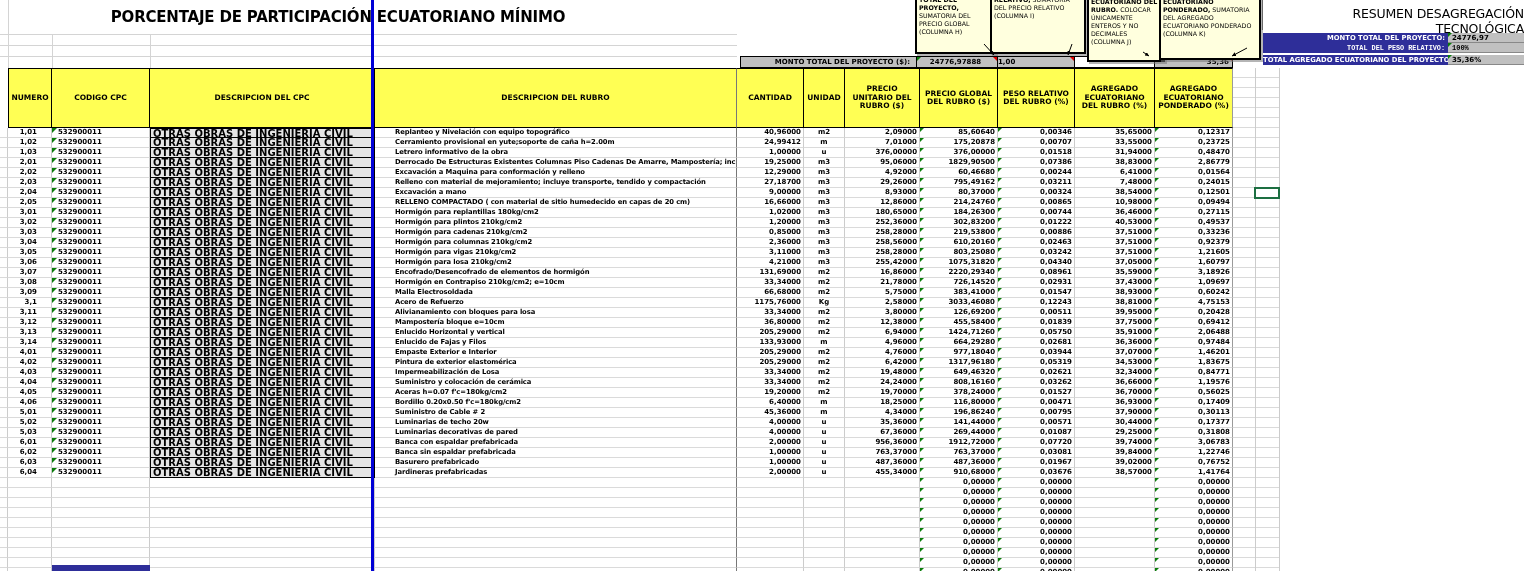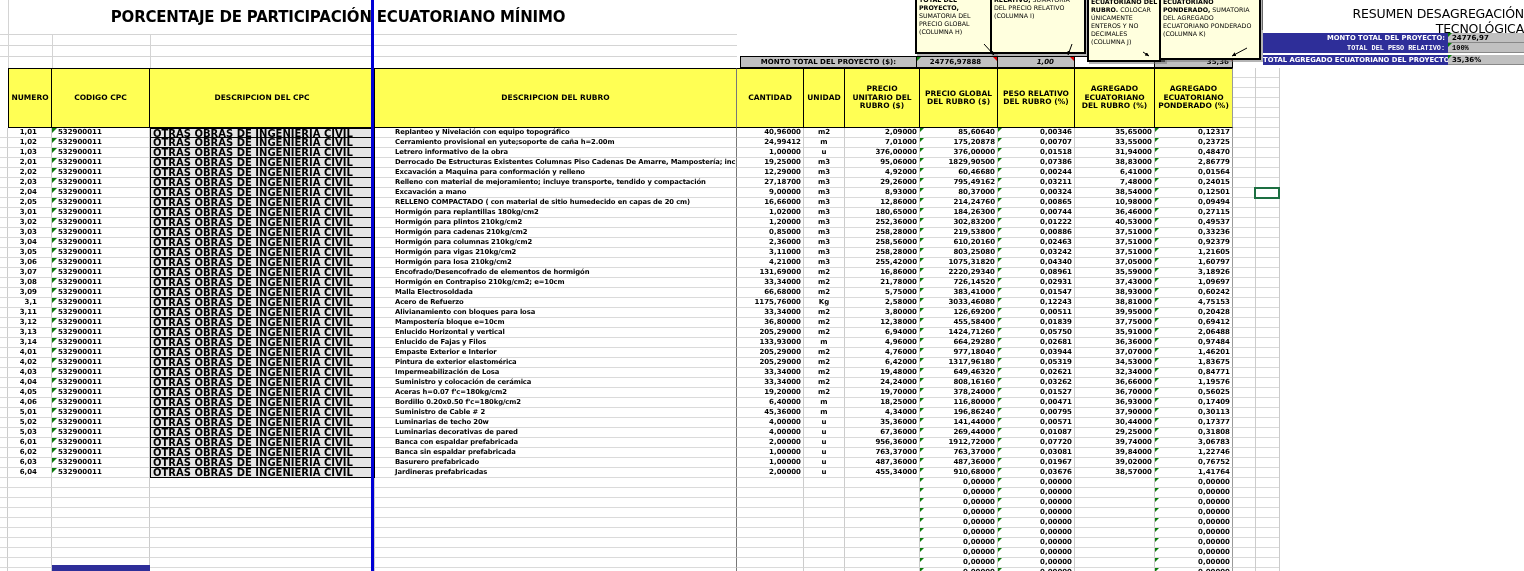--- a/index.html
+++ b/index.html
@@ -21,23 +21,23 @@
   .n1{left:915px;top:-8px;width:73px;height:54px;}
   .n2{left:990px;top:-8px;width:88px;height:54px;}
   .n3{left:1087px;top:-6px;width:70px;height:60px;}
   .n4{left:1159px;top:-6px;width:94px;height:58px;}
   .arrows{position:absolute;left:0;top:0;z-index:9;pointer-events:none;}
   
   .totals{position:absolute;left:740px;top:56px;height:12px;display:flex;z-index:5;font-size:7px;font-weight:700;}
   .tc{box-sizing:border-box;position:relative;background:#c0c0c0;border:1px solid #000;border-left:none;
       height:12px;line-height:10px;white-space:nowrap;overflow:hidden;}
   .tc.first{border-left:1px solid #000;}
-  .tlabel{width:177px;text-align:right;padding-right:20px;}
+  .tlabel{width:177px;text-align:right;padding-right:6px;}
   .tv1{width:81px;text-align:center;padding-right:3px;}
-  .tv2{width:77px;text-align:right;padding-right:20px;font-style:italic;}
+  .tv2{width:77px;padding-right:3px;}
   .tv3{width:80px;background:#fff;}
   .tv4{width:78px;text-align:right;padding-right:3px;}
   
   .tg::before{content:"";position:absolute;left:0;top:0;width:0;height:0;
       border-top:4px solid #0a7d0a;border-right:4px solid transparent;}
   .tg5::before{content:"";position:absolute;left:0;top:0;width:0;height:0;
       border-top:5px solid #0a7d0a;border-right:5px solid transparent;}
   .tr::after{content:"";position:absolute;right:0;top:0;width:0;height:0;
       border-top:4px solid #e00000;border-left:4px solid transparent;}
   

